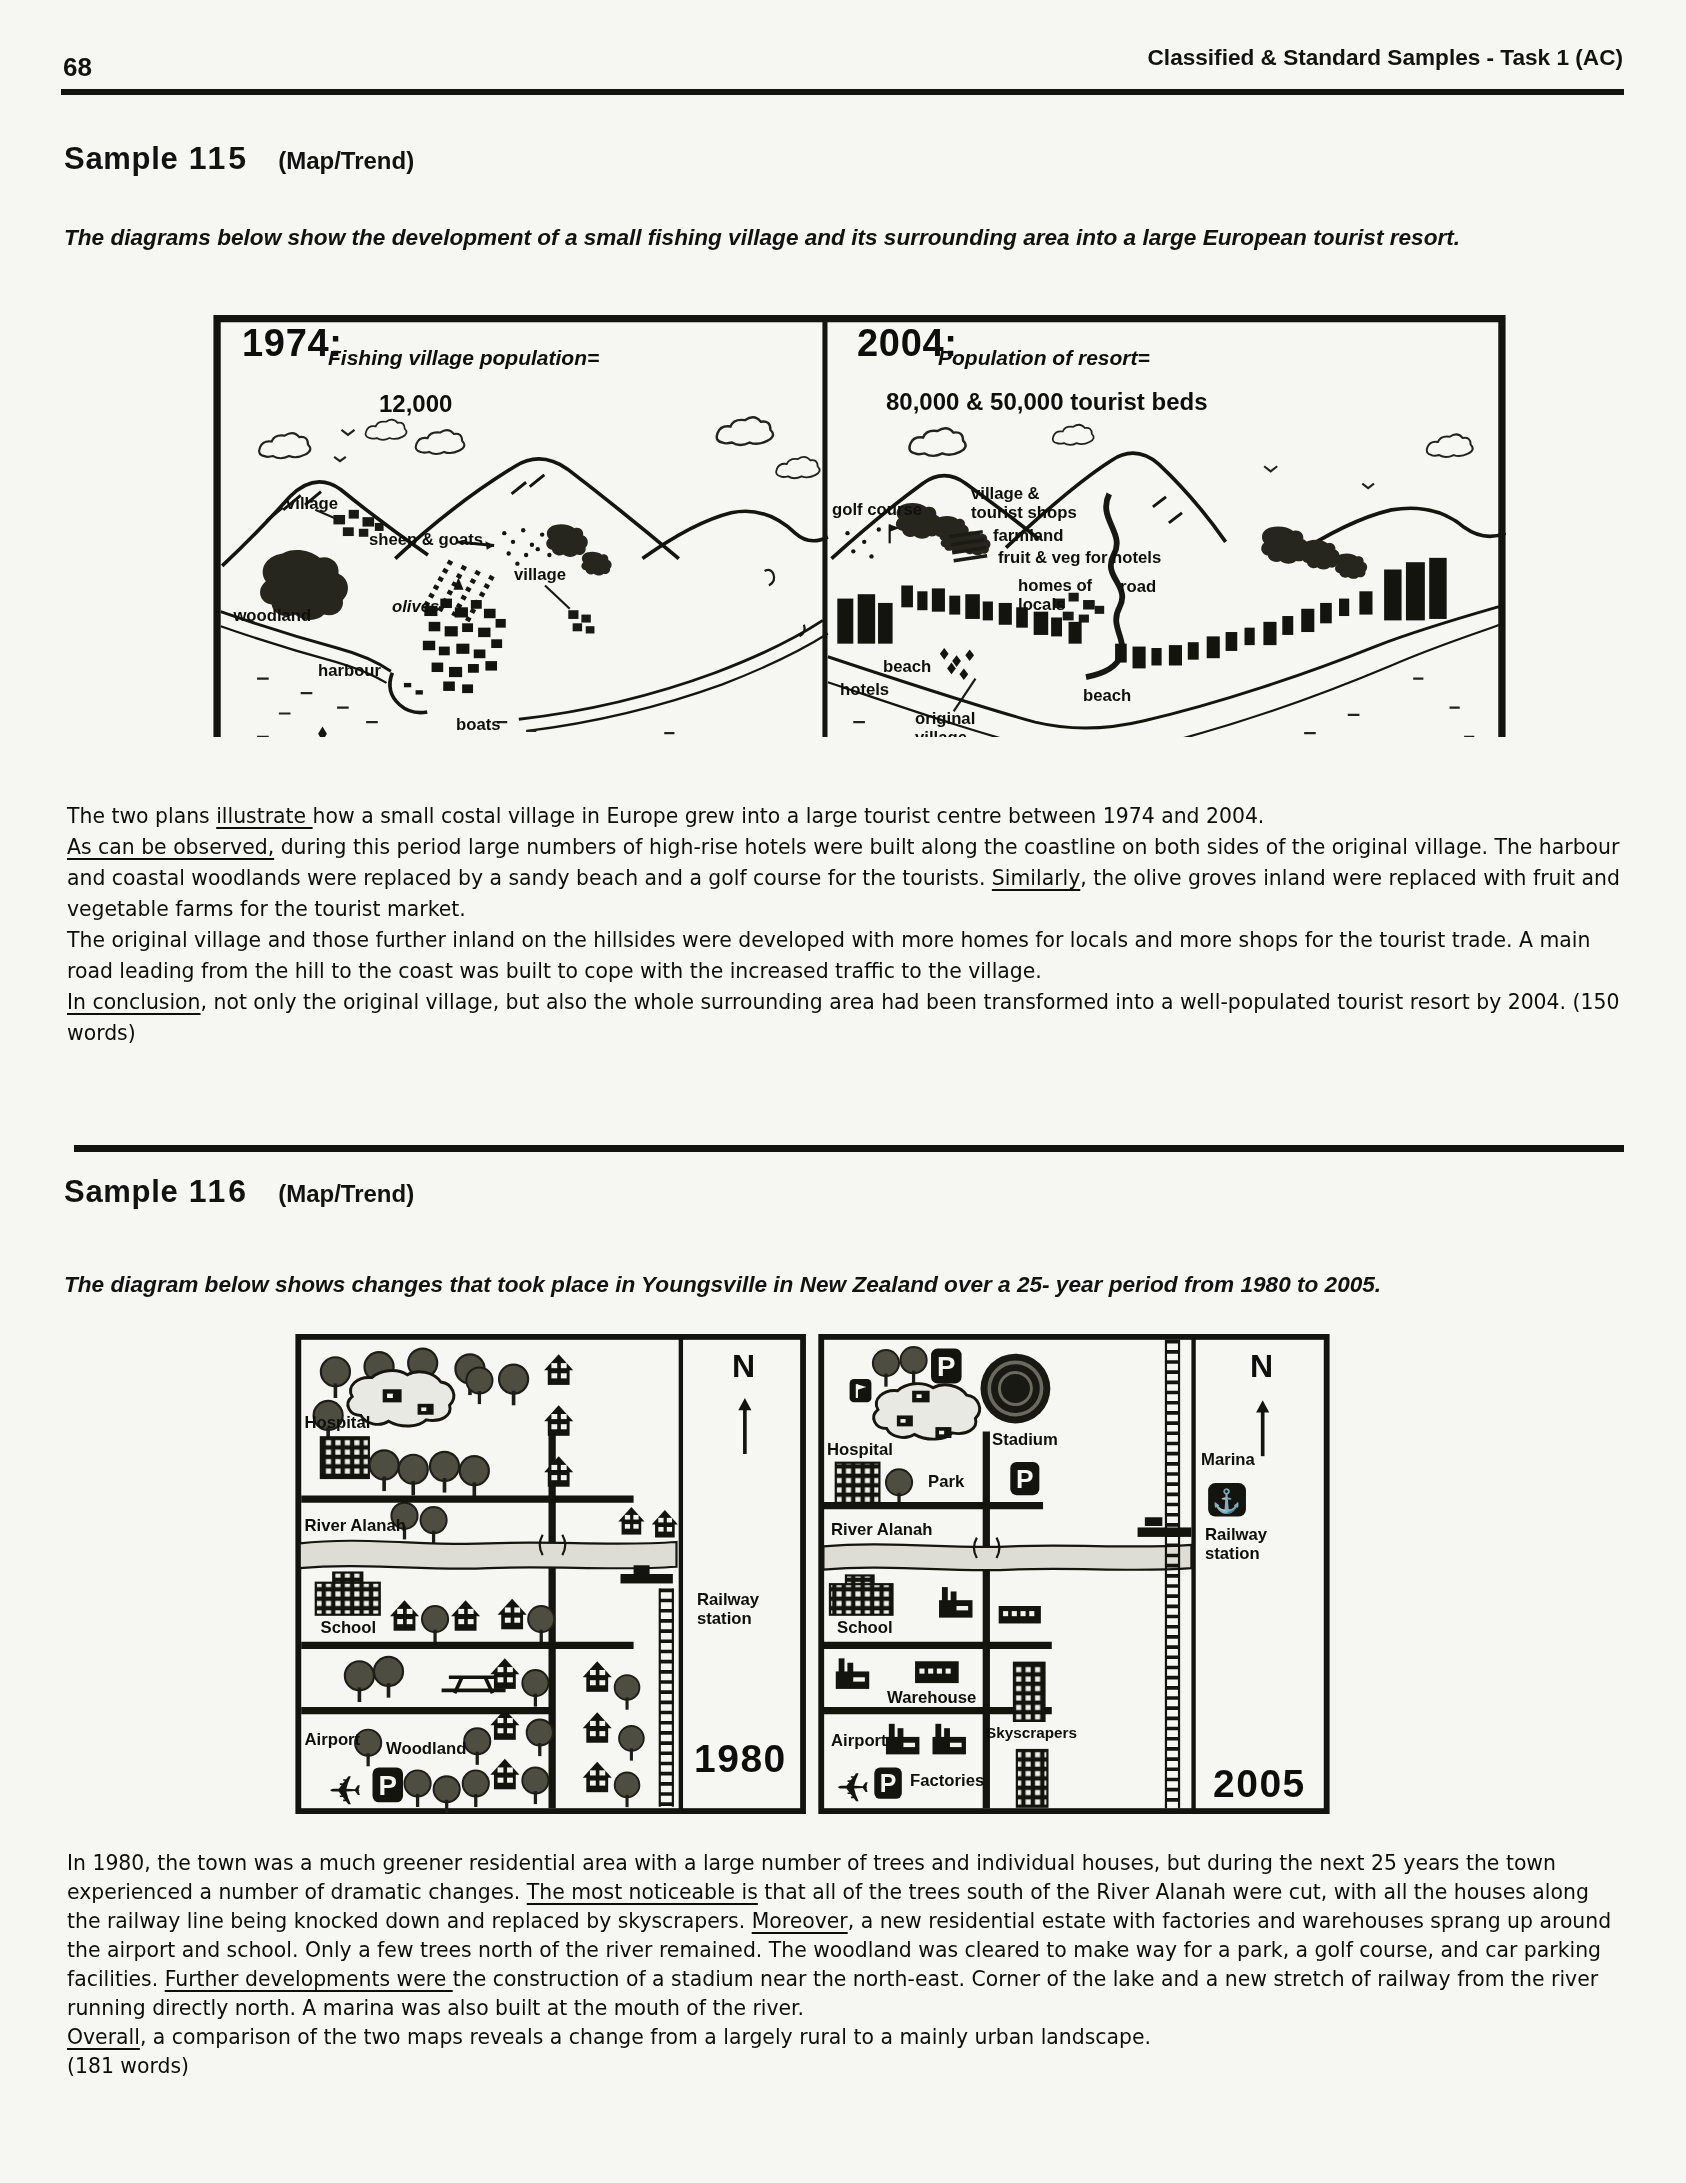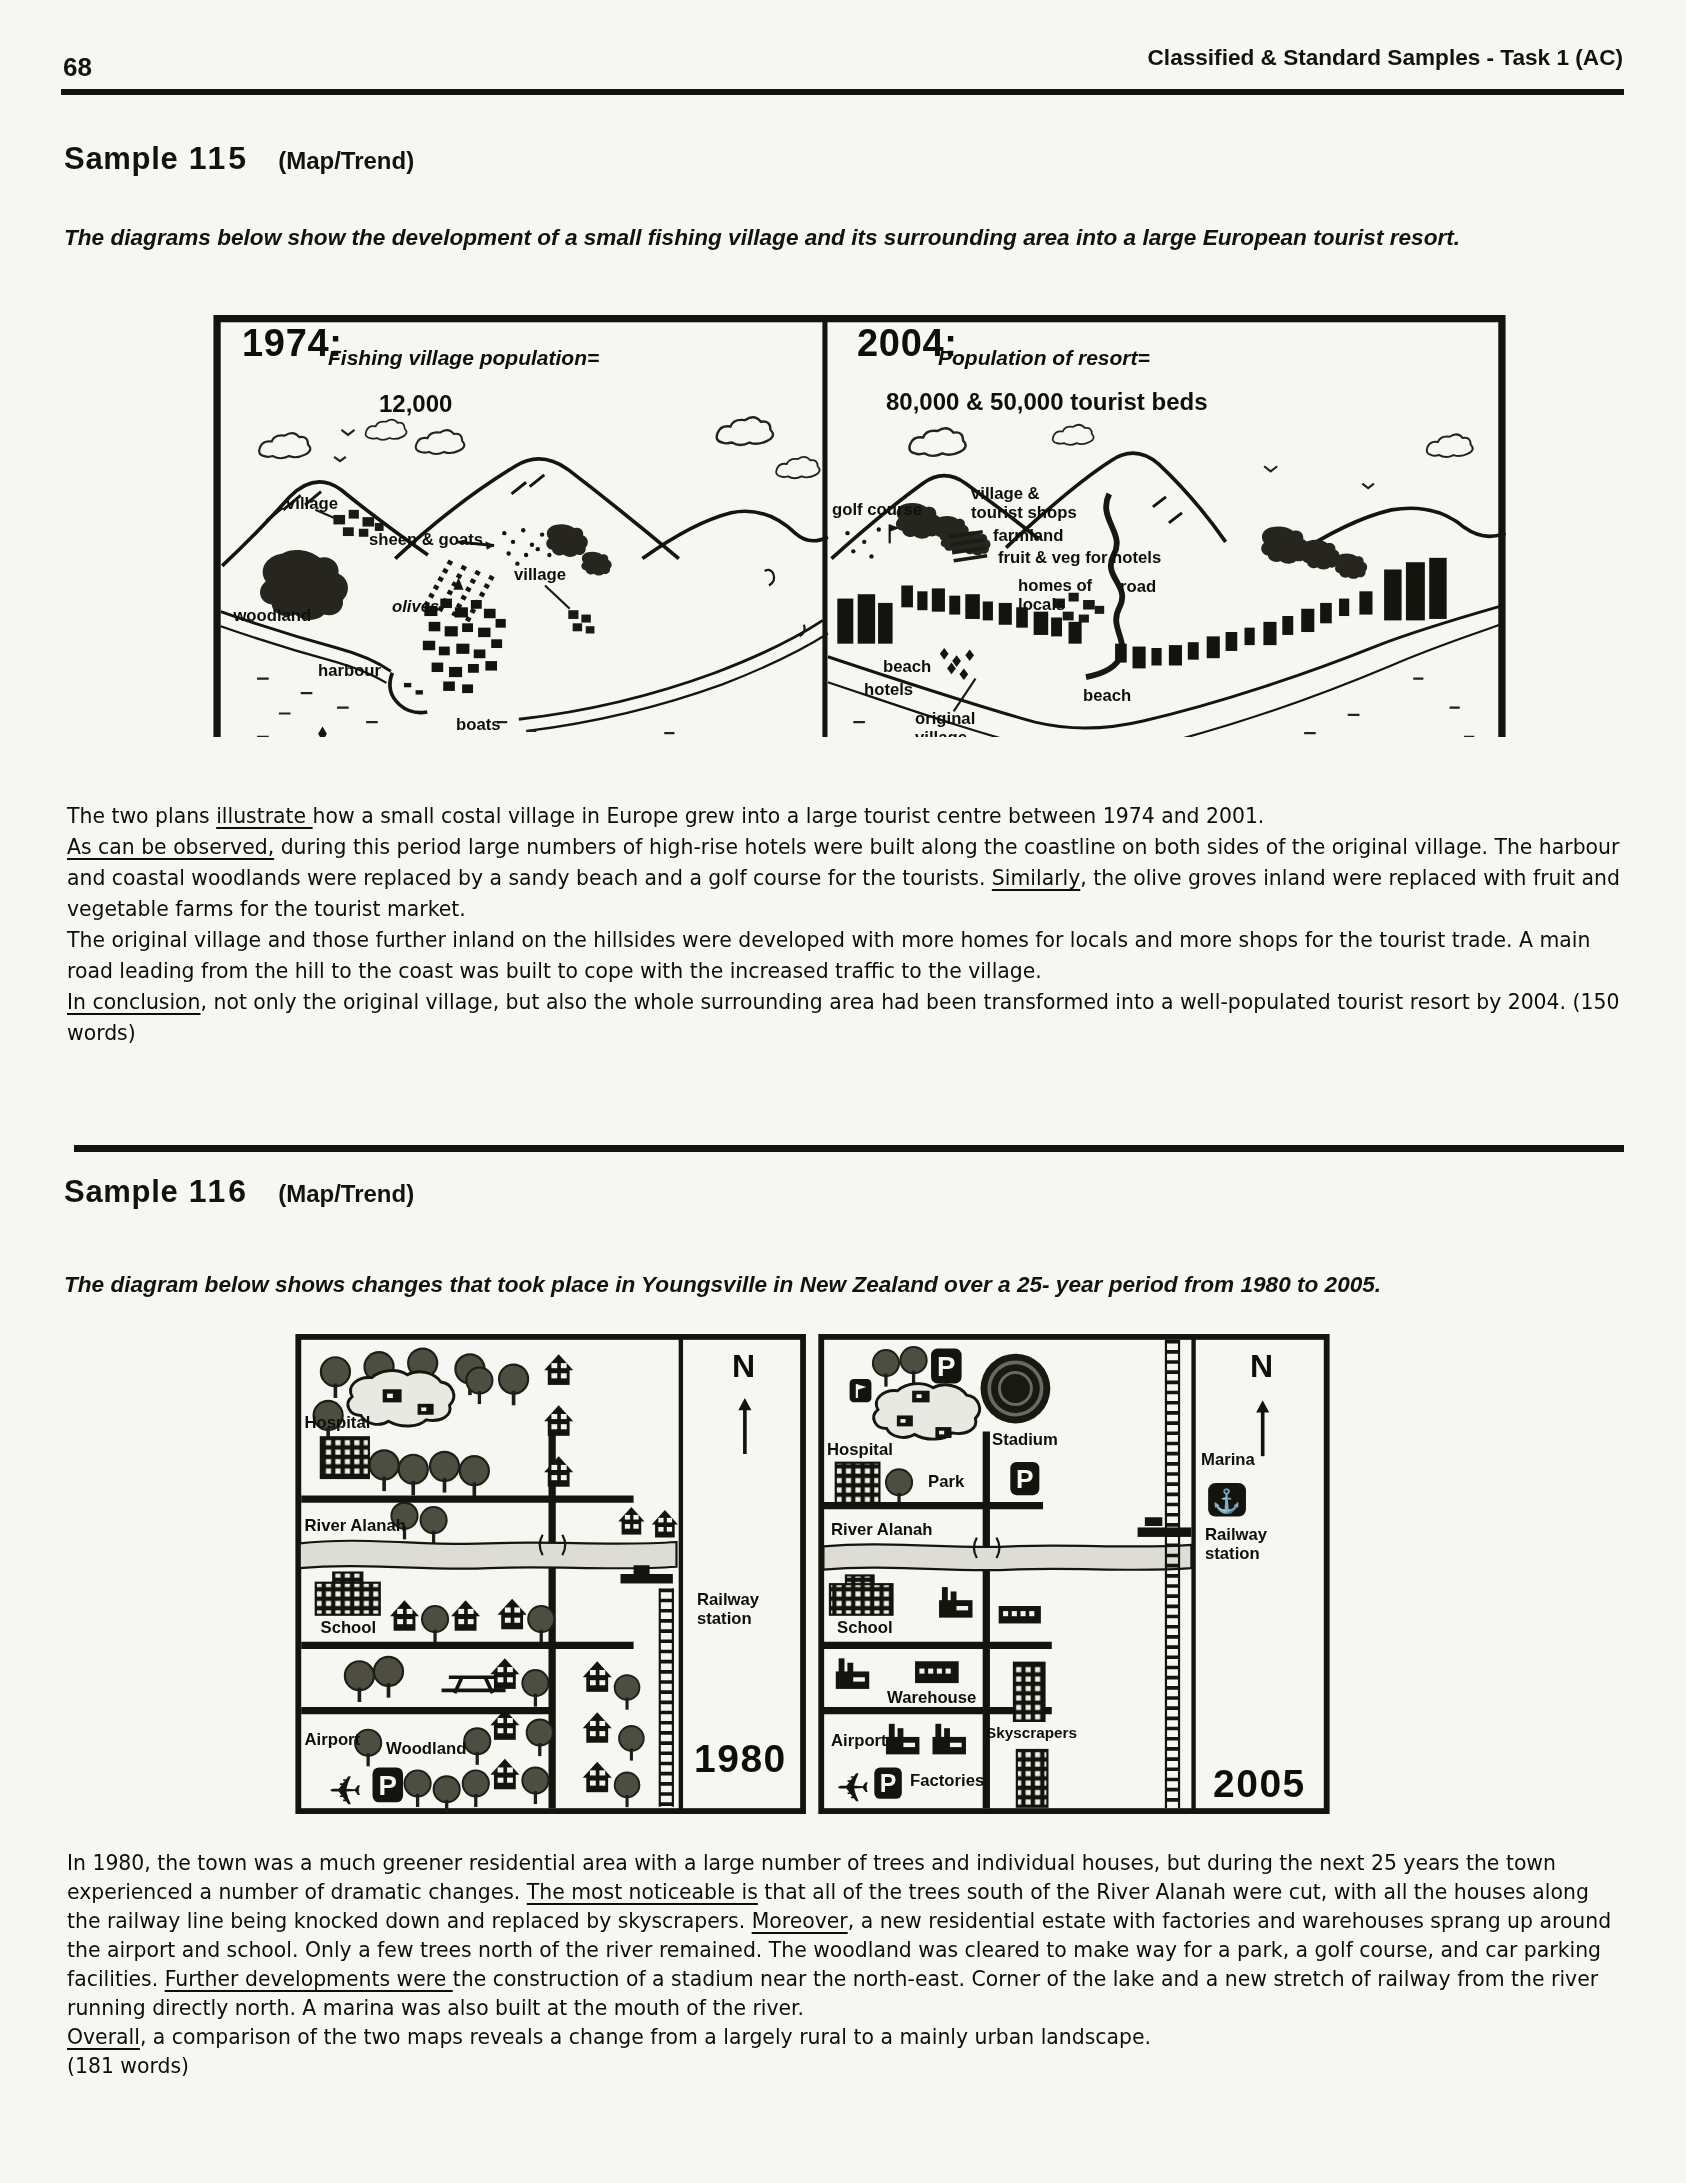--- a/index.html
+++ b/index.html
@@ -310,29 +310,29 @@
     <div class="mlab cap1" style="left:725px;top:33px;">Population of resort=</div>
     <div class="mlab cap2" style="left:673px;top:77px;">80,000 &amp; 50,000 tourist beds</div>
     <div class="mlab" style="left:619px;top:185px;">golf course</div>
     <div class="mlab" style="left:758px;top:169px;">village &amp;
 tourist shops</div>
     <div class="mlab" style="left:780px;top:211px;">farmland</div>
     <div class="mlab" style="left:785px;top:233px;">fruit &amp; veg for hotels</div>
     <div class="mlab" style="left:805px;top:261px;">homes of
 locals</div>
     <div class="mlab" style="left:907px;top:262px;">road</div>
-    <div class="mlab" style="left:627px;top:365px;margin-left:24px;">hotels</div>
+    <div class="mlab" style="left:627px;top:365px;">hotels</div>
     <div class="mlab" style="left:670px;top:342px;">beach</div>
     <div class="mlab" style="left:870px;top:371px;">beach</div>
     <div class="mlab" style="left:702px;top:394px;">original
 village</div>
   </div>
 
   <div class="abs essay" style="top:801px;line-height:31px;">
-      <div class="essay-p"><span>The two plans </span><span class="u">illustrate </span><span>how a small costal village in Europe grew into a large tourist centre between 1974 and 2001.</span></div>
+      <div class="essay-p"><span>The two plans </span><span class="u">illustrate </span><span>how a small costal village in Europe grew into a large tourist centre between 1974 and 2004.</span></div>
       <div class="essay-p"><span class="u">As can be observed,</span><span> during this period large numbers of high-rise hotels were built along the coastline on both sides of the original village. The harbour and coastal woodlands were replaced by a sandy beach and a golf course for the tourists. </span><span class="u">Similarly</span><span>, the olive groves inland were replaced with fruit and vegetable farms for the tourist market.</span></div>
       <div class="essay-p"><span>The original village and those further inland on the hillsides were developed with more homes for locals and more shops for the tourist trade. A main road leading from the hill to the coast was built to cope with the increased traffic to the village.</span></div>
       <div class="essay-p"><span class="u">In conclusion</span><span>, not only the original village, but also the whole surrounding area had been transformed into a well-populated tourist resort by 2004. (150 words)</span></div>
     </div>
 
   <div class="abs divider"></div>
 
   <div class="abs sampleHead" style="top:1173px;">
     <span class="w">Sample</span>
     <span class="n">116</span>

